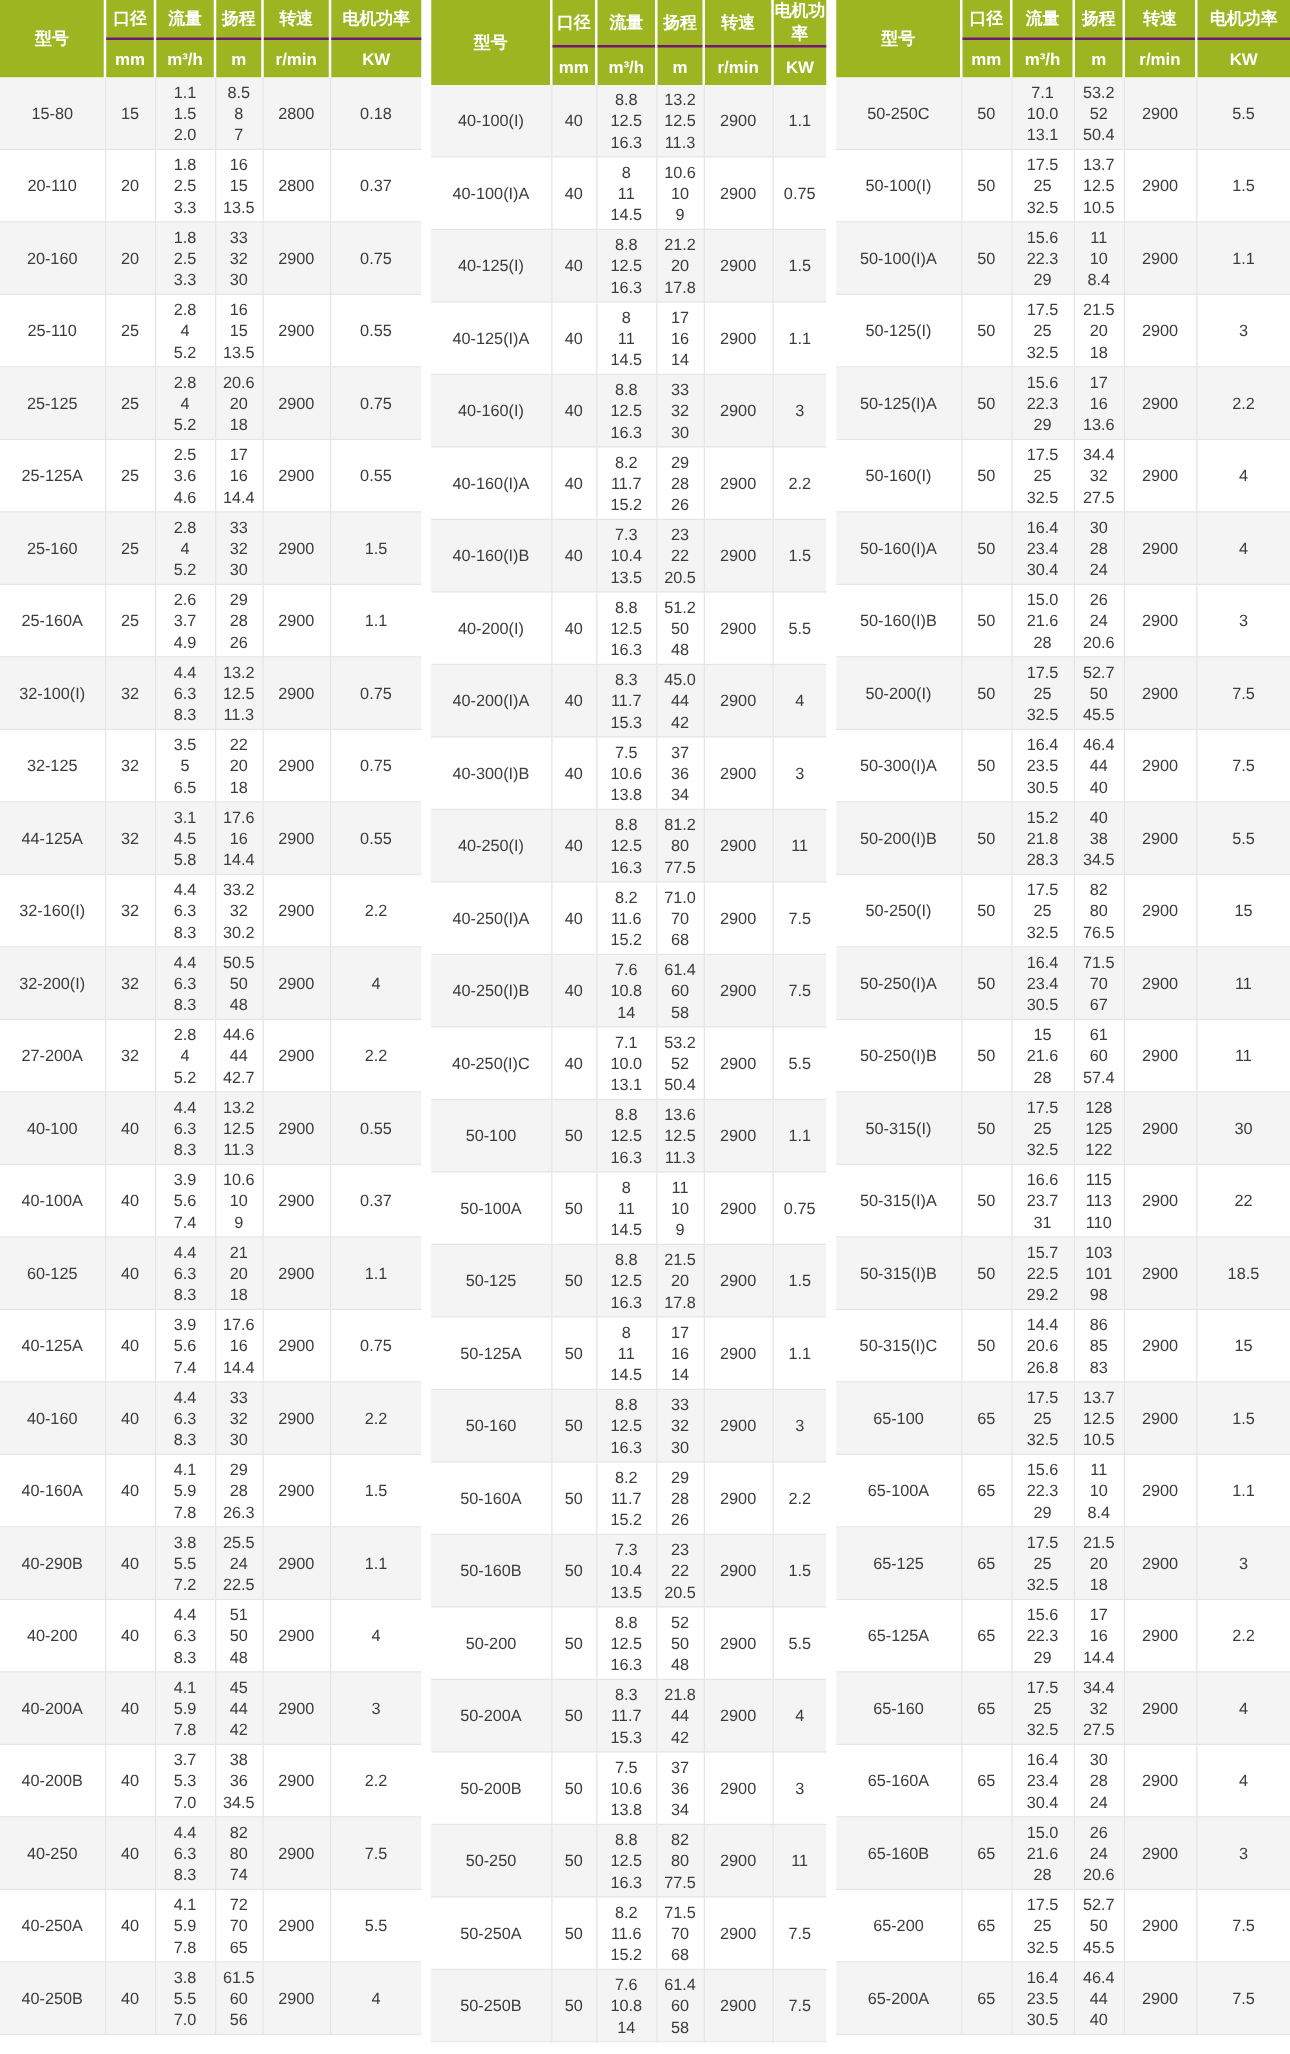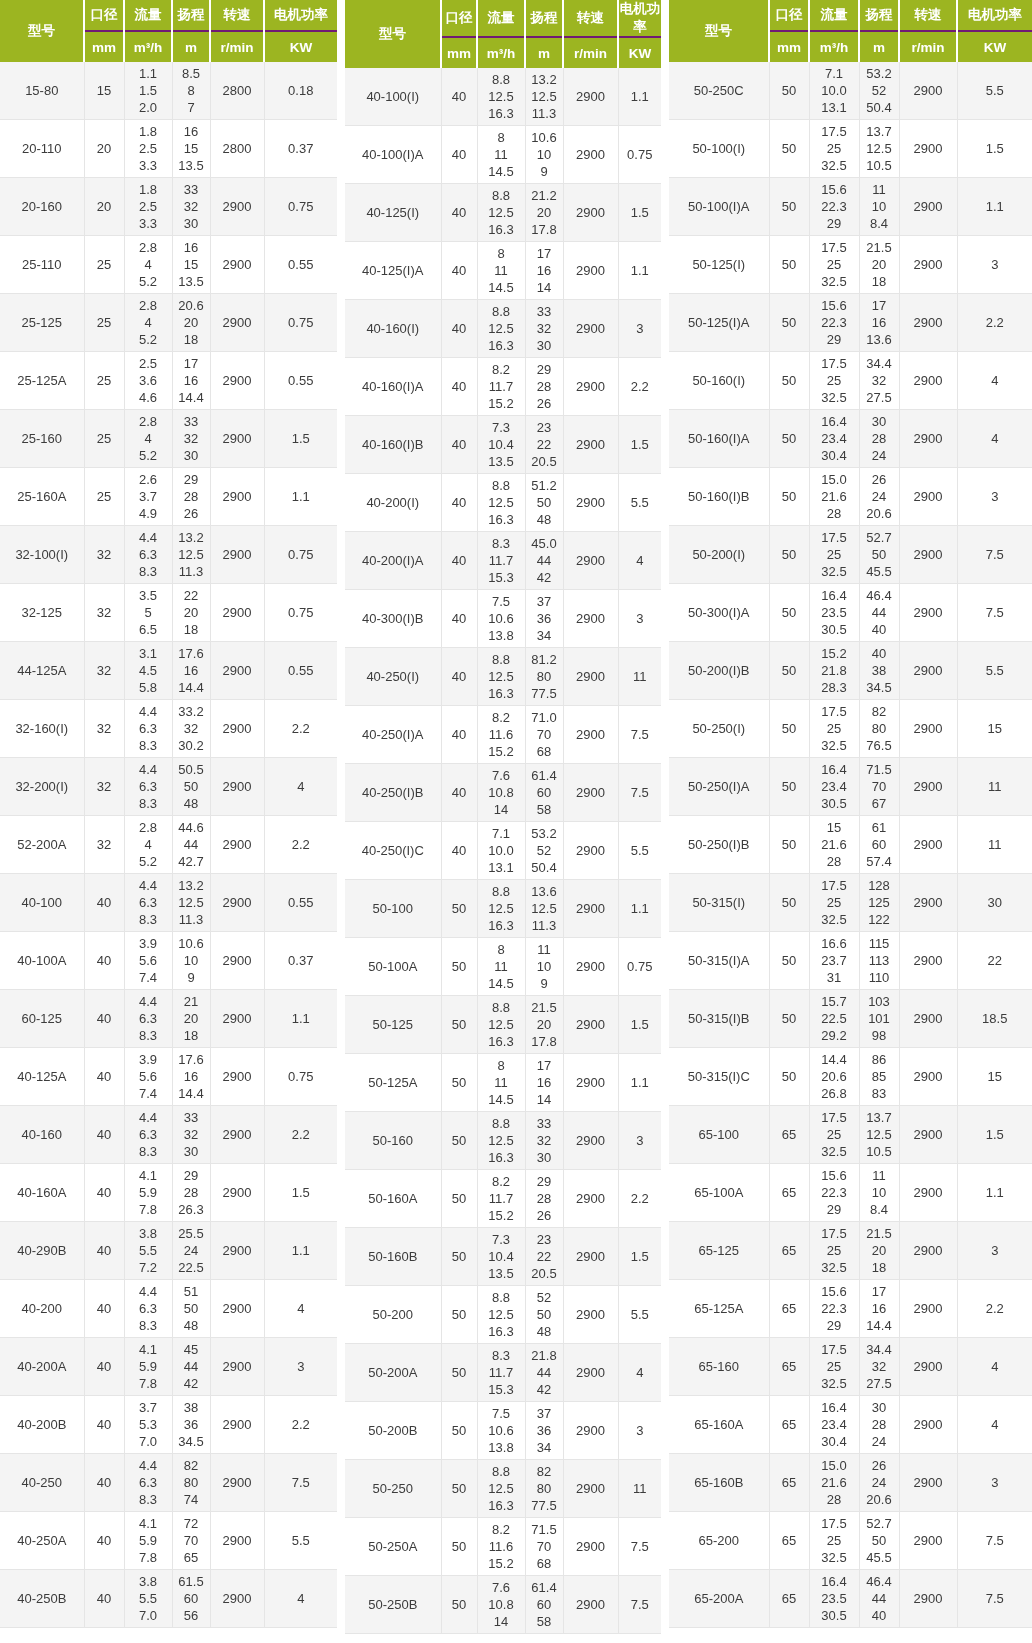--- a/index.html
+++ b/index.html
@@ -262,21 +262,21 @@
           </td>
           <td>
             <div>50.5</div>
             <div>50</div>
             <div>48</div>
           </td>
           <td>2900</td>
           <td>4</td>
         </tr>
         <tr>
-          <td>52-200A</td>
+          <td>27-200A</td>
           <td>32</td>
           <td>
             <div>2.8</div>
             <div>4</div>
             <div>5.2</div>
           </td>
           <td>
             <div>44.6</div>
             <div>44</div>
             <div>42.7</div>

